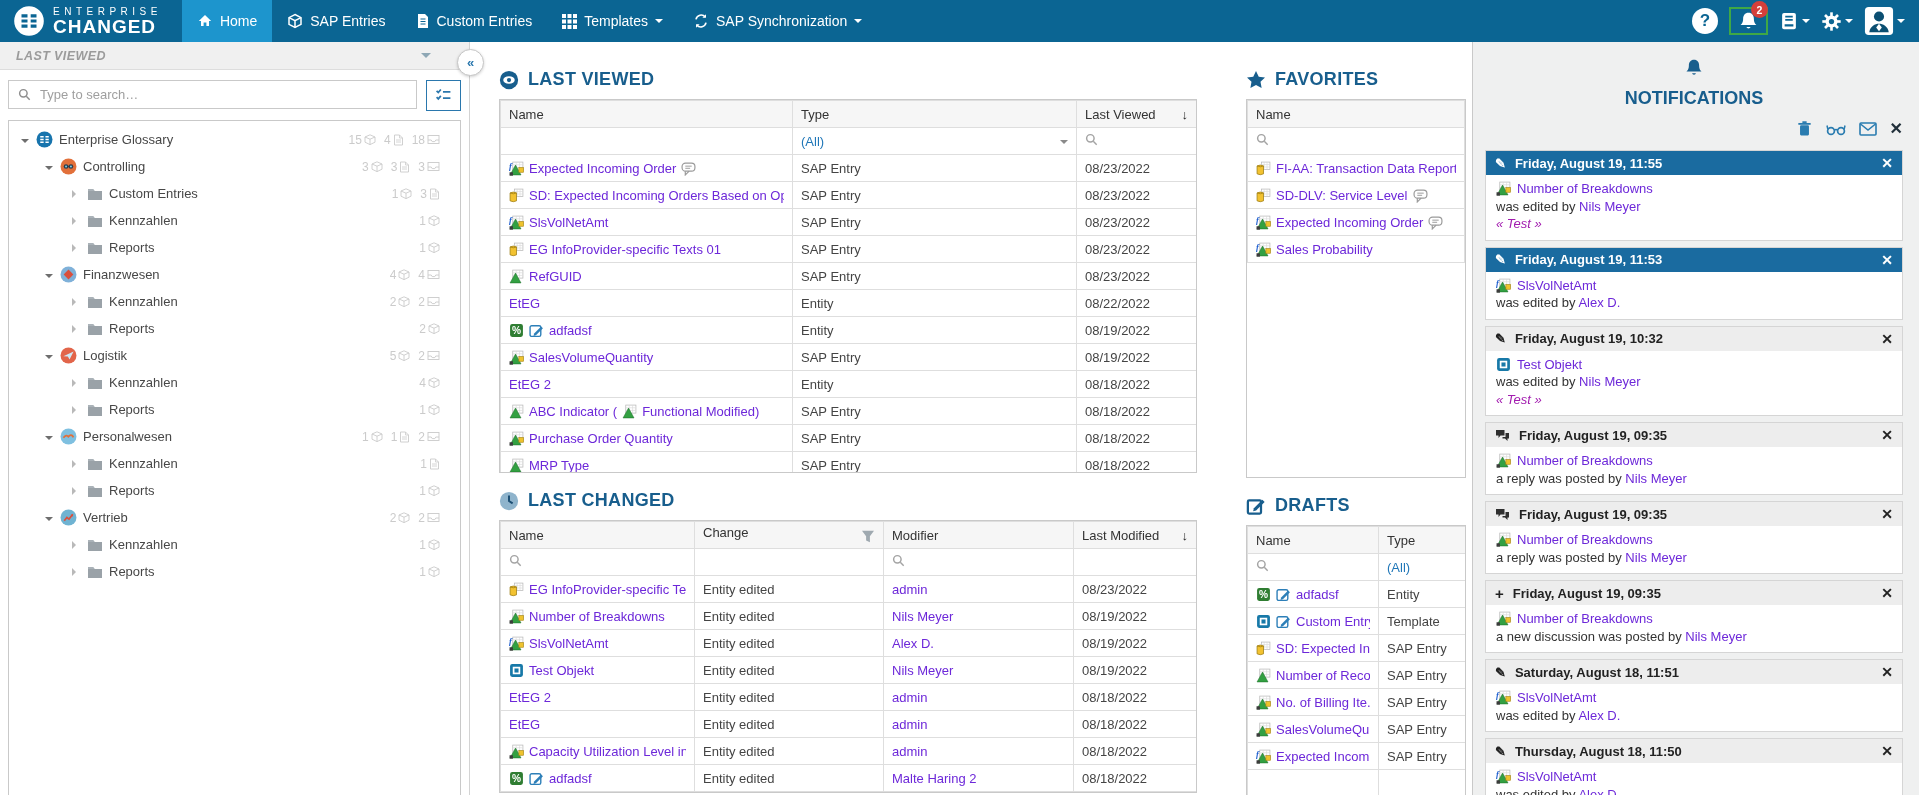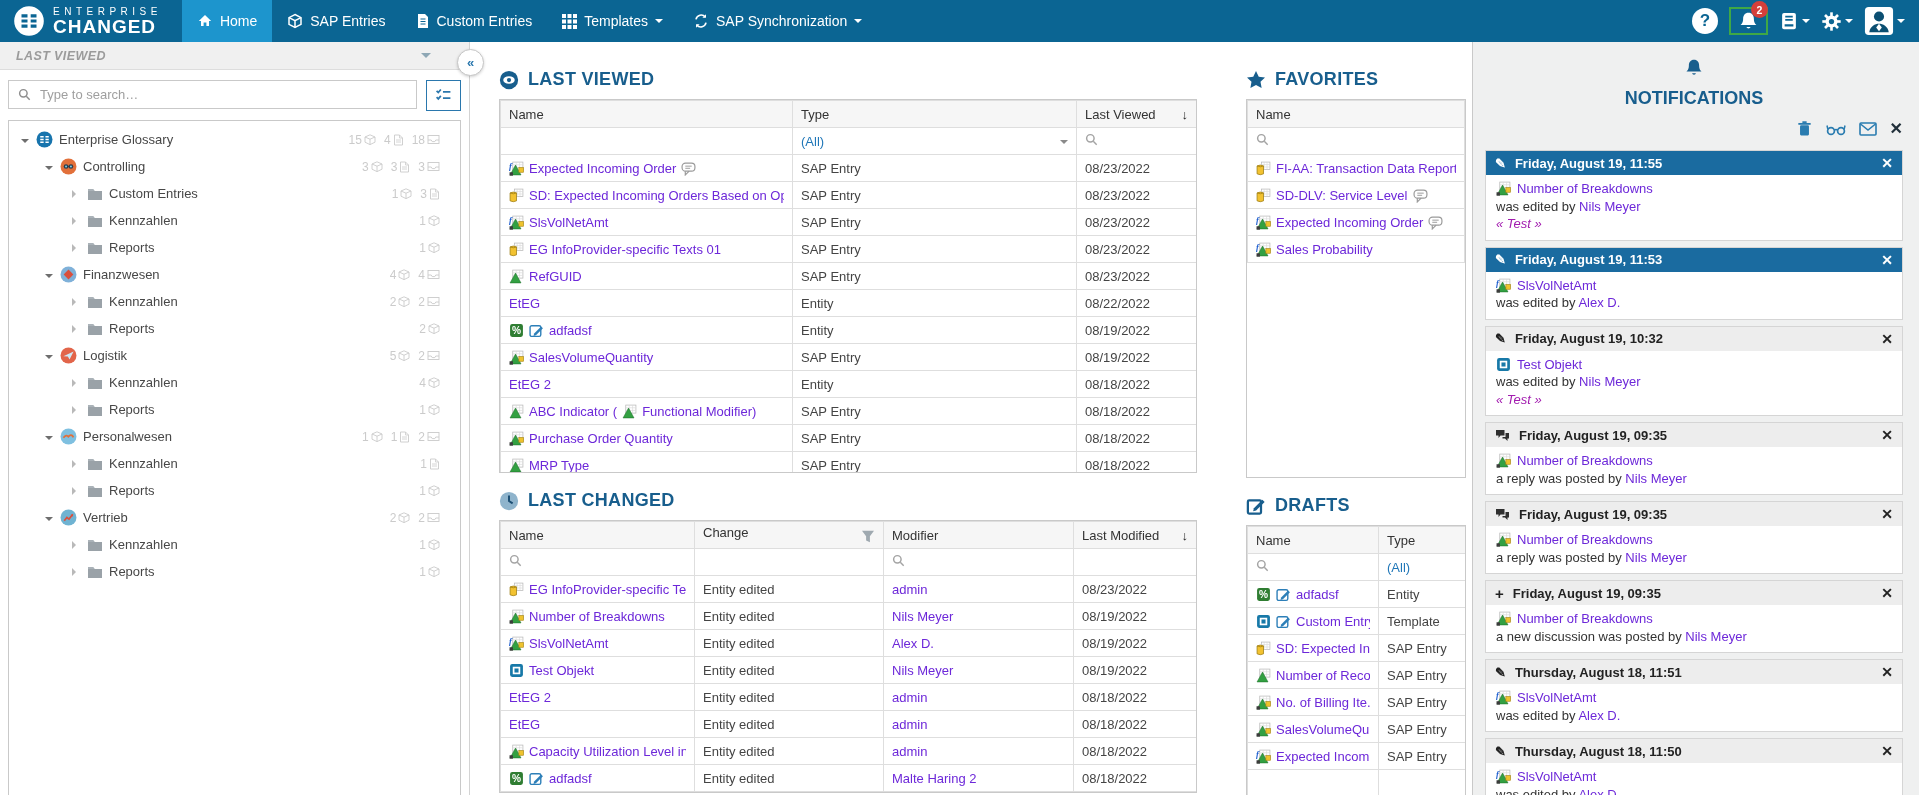--- a/index.html
+++ b/index.html
@@ -828,21 +828,21 @@
                   </svg>
                 </span>
                 <span class="lnk">ABC Indicator (</span>
                 <span class="ic">
                   <svg width="15" height="15" viewBox="0 0 14 14">
                     <rect x="3.5" y="1" width="9.5" height="7.5" fill="#fff" stroke="#b9b9b9" stroke-width=".7"></rect>
                     <path d="M3.5 3.5h9.5M3.5 6h9.5M6.7 1v7.5M9.9 1v7.5" stroke="#d9d9d9" stroke-width=".6"></path>
                     <path d="M1 13 6.1 3.8 11.2 13z" fill="#33a042" stroke="#1d6e2a" stroke-width=".5"></path>
                   </svg>
                 </span>
-                <span class="lnk">Functional Modifier)</span>
+                <span class="lnk">Functional Modified)</span>
               </span>
             </td>
             <td>SAP Entry</td>
             <td>08/18/2022</td>
           </tr>
           <tr>
             <td>
               <span class="nc">
                 <span class="ic">
                   <svg width="15" height="15" viewBox="0 0 14 14">
@@ -1498,21 +1498,21 @@
               </svg>
             </span>
             <span class="lnk">Number of Breakdowns</span>
           </div>
           <div>a new discussion was posted by <span class="lnk">Nils Meyer</span></div>
         </div>
       </div>
       <div class="ncard">
         <div class="nhead read">
           <span class="pencil-b">✎</span>
-          <span>Thursday, August 18, 11:51</span>
+          <span>Saturday, August 18, 11:51</span>
           <span class="nx">✕</span>
         </div>
         <div class="nbody">
           <div class="nrow">
             <span class="ic">
               <svg width="15" height="15" viewBox="0 0 14 14">
                 <rect x="3.5" y="1" width="9.5" height="7.5" fill="#fff" stroke="#b9b9b9" stroke-width=".7"></rect>
                 <path d="M3.5 3.5h9.5M3.5 6h9.5M6.7 1v7.5M9.9 1v7.5" stroke="#d9d9d9" stroke-width=".6"></path>
                 <path d="M1 13 6.1 3.8 11.2 13z" fill="#33a042" stroke="#1d6e2a" stroke-width=".5"></path>
                 <rect x="9.2" y="6.2" width="4.3" height="4.3" fill="#eec32e" stroke="#a8860e" stroke-width=".6"></rect>

